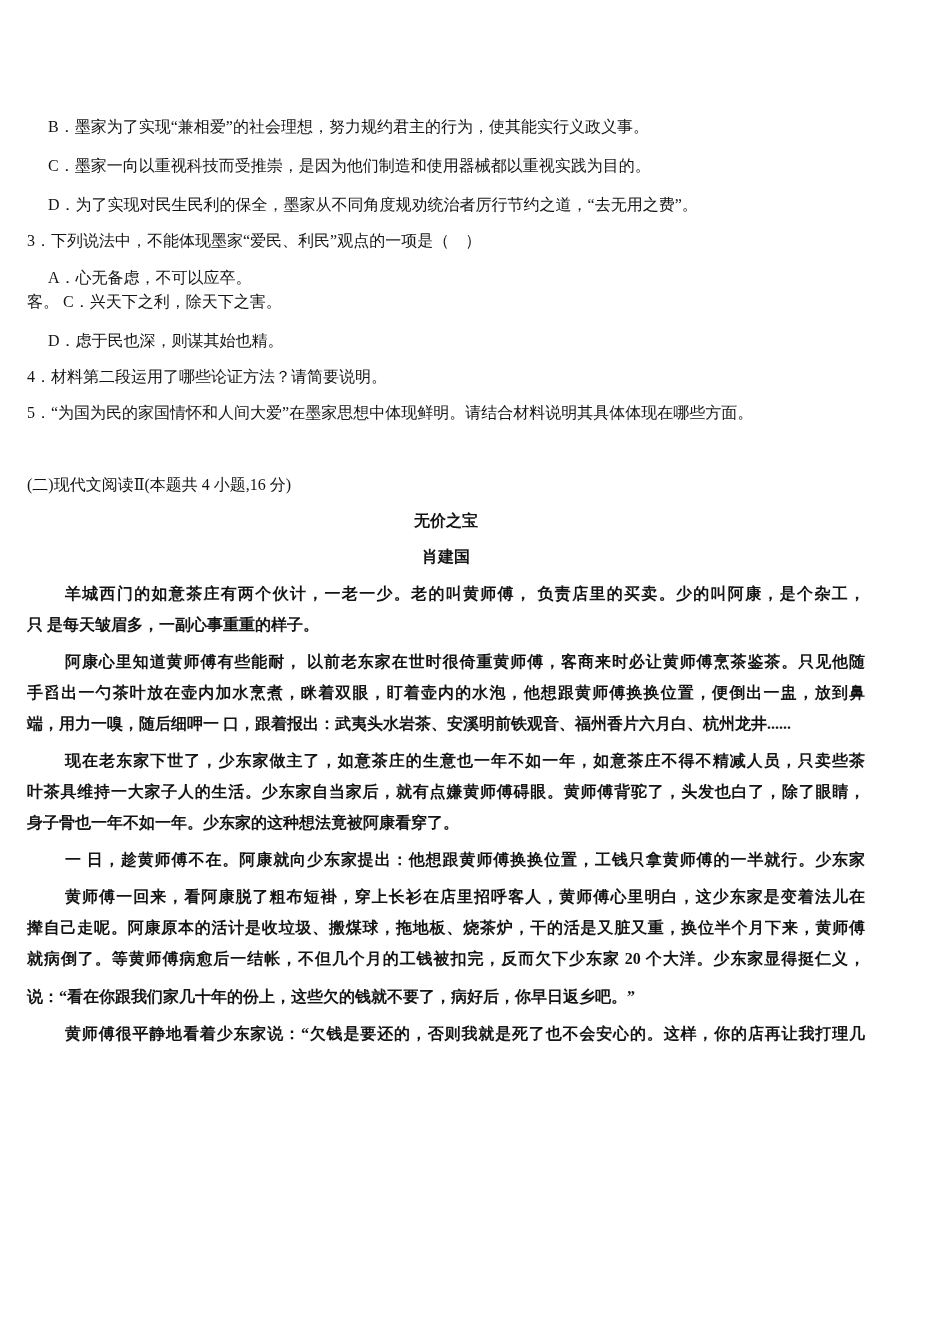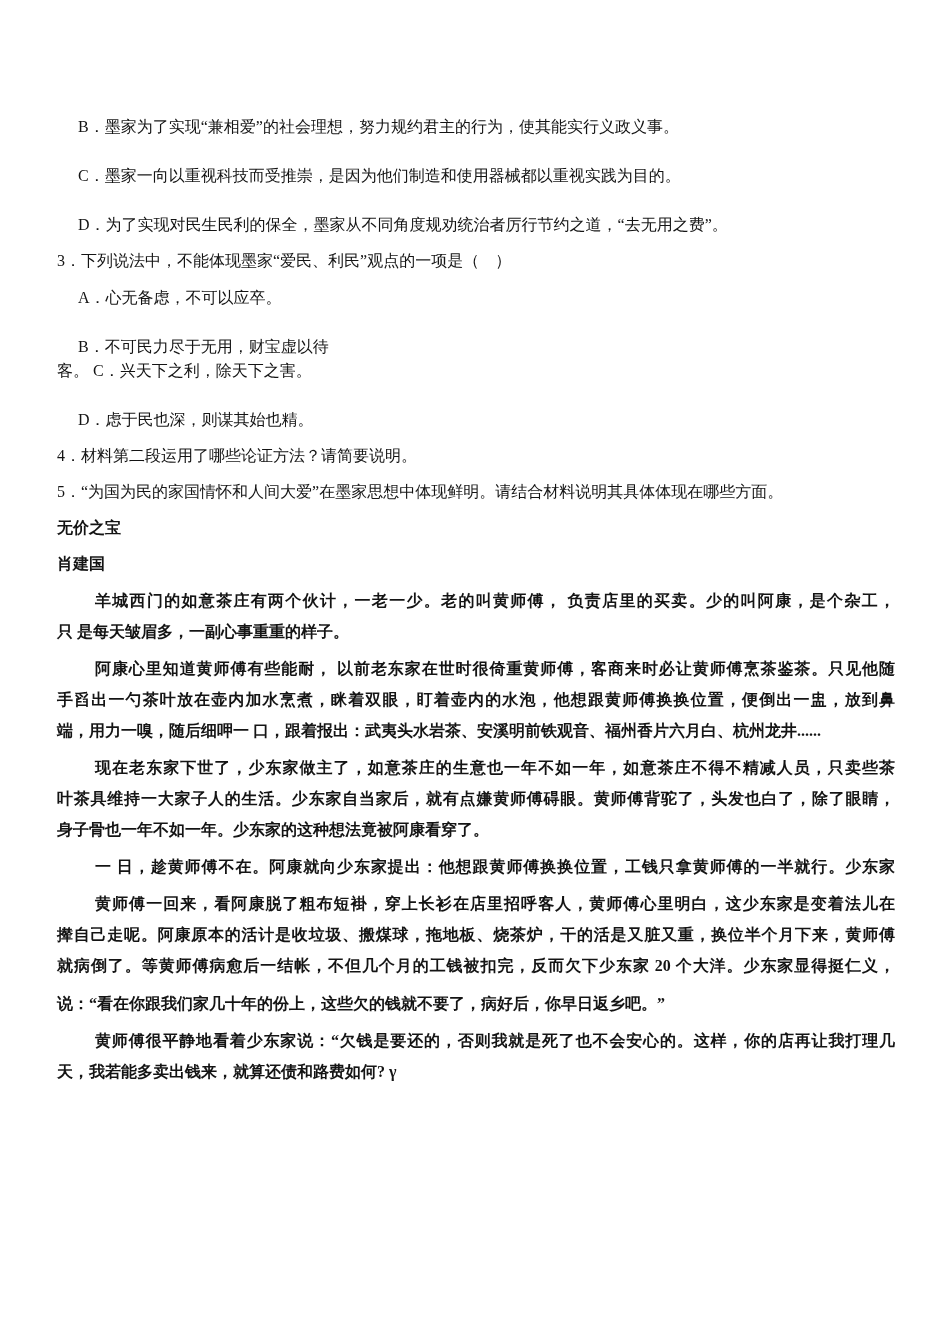--- a/index.html
+++ b/index.html
@@ -10,45 +10,46 @@
   body {
     width: 950px;
     height: 1344px;
     overflow: hidden;
     font-family: "Liberation Serif", "DejaVu Serif", serif;
     color: #141414;
   }
   .content {
     box-sizing: content-box;
     width: 838px;
-    padding: 116px 55px 0 57px;
+    padding: 116px 55px 0 27px;
   }
   .line {
     font-size: 16px;
     line-height: 22px;
     white-space: pre-wrap;
     word-break: break-all;
   }
   .content > .line:first-child { margin-top: 0 !important; }
 
   
-  .t-option      { padding-left: 21px; margin-top: 27px; }
+  .t-option      { padding-left: 21px; margin-top: 17px; }
   .t-question    { margin-top: 14px; }
   .t-question + .t-option { margin-top: 15px; }
   .t-option_cont { margin-top: 2px; }
   .t-option_cont + .t-option { }
 
   
   .t-section_heading { margin-top: 50px; }
 
   
   .t-passage_title,
   .t-passage_author {
     margin-top: 14px;
     font-weight: 700;
+    text-align: center;
   }
 
   
   .t-para_first, .t-para_line, .t-para_last {
     font-weight: 700;
     margin-top: 9px;
   }
   .t-para_first { margin-top: 15px; text-indent: 38px; }
   .t-para_first, .t-para_line {
     text-align: justify;
@@ -61,36 +62,35 @@
 </head>
 <body style="background: rgb(255, 255, 255); color: rgb(20, 20, 20);">
 
 <div class="page">
   <div class="content" id="doc-lines">
       <div class="line t-option">B．墨家为了实现“兼相爱”的社会理想，努力规约君主的行为，使其能实行义政义事。</div>
       <div class="line t-option">C．墨家一向以重视科技而受推崇，是因为他们制造和使用器械都以重视实践为目的。</div>
       <div class="line t-option">D．为了实现对民生民利的保全，墨家从不同角度规劝统治者厉行节约之道，“去无用之费”。</div>
       <div class="line t-question">3．下列说法中，不能体现墨家“爱民、利民”观点的一项是（　）</div>
       <div class="line t-option">A．心无备虑，不可以应卒。</div>
-      <div class="line t-option">B．不可民力尽于无用，财宝虚以待</div>
       <div class="line t-option_cont">客。 C．兴天下之利，除天下之害。</div>
       <div class="line t-option">D．虑于民也深，则谋其始也精。</div>
       <div class="line t-question">4．材料第二段运用了哪些论证方法？请简要说明。</div>
       <div class="line t-question">5．“为国为民的家国情怀和人间大爱”在墨家思想中体现鲜明。请结合材料说明其具体体现在哪些方面。</div>
+      <div class="line t-section_heading">(二)现代文阅读Ⅱ(本题共 4 小题,16 分)</div>
       <div class="line t-passage_title">无价之宝</div>
       <div class="line t-passage_author">肖建国</div>
       <div class="line t-para_first">羊城西门的如意茶庄有两个伙计，一老一少。老的叫黄师傅， 负责店里的买卖。少的叫阿康，是个杂工，</div>
       <div class="line t-para_last">只 是每天皱眉多，一副心事重重的样子。</div>
       <div class="line t-para_first">阿康心里知道黄师傅有些能耐， 以前老东家在世时很倚重黄师傅，客商来时必让黄师傅烹茶鉴茶。只见他随</div>
       <div class="line t-para_line">手舀出一勺茶叶放在壶内加水烹煮，眯着双眼，盯着壶内的水泡，他想跟黄师傅换换位置，便倒出一盅，放到鼻</div>
       <div class="line t-para_last">端，用力一嗅，随后细呷一 口，跟着报出：武夷头水岩茶、安溪明前铁观音、福州香片六月白、杭州龙井......</div>
       <div class="line t-para_first">现在老东家下世了，少东家做主了，如意茶庄的生意也一年不如一年，如意茶庄不得不精减人员，只卖些茶</div>
       <div class="line t-para_line">叶茶具维持一大家子人的生活。少东家自当家后，就有点嫌黄师傅碍眼。黄师傅背驼了，头发也白了，除了眼睛，</div>
       <div class="line t-para_last">身子骨也一年不如一年。少东家的这种想法竟被阿康看穿了。</div>
       <div class="line t-para_first">一 日，趁黄师傅不在。阿康就向少东家提出：他想跟黄师傅换换位置，工钱只拿黄师傅的一半就行。少东家</div>
       <div class="line t-para_first">黄师傅一回来，看阿康脱了粗布短褂，穿上长衫在店里招呼客人，黄师傅心里明白，这少东家是变着法儿在</div>
       <div class="line t-para_line">撵自己走呢。阿康原本的活计是收垃圾、搬煤球，拖地板、烧茶炉，干的活是又脏又重，换位半个月下来，黄师傅</div>
       <div class="line t-para_line">就病倒了。等黄师傅病愈后一结帐，不但几个月的工钱被扣完，反而欠下少东家 20 个大洋。少东家显得挺仁义，</div>
       <div class="line t-para_last sp-wide">说：“看在你跟我们家几十年的份上，这些欠的钱就不要了，病好后，你早日返乡吧。”</div>
       <div class="line t-para_first">黄师傅很平静地看着少东家说：“欠钱是要还的，否则我就是死了也不会安心的。这样，你的店再让我打理几</div>
-      <div class="line t-para_last">天，我若能多卖出钱来，就算还债和路费如何? γ</div>
     </div>
 </div>
 
 </body></html>

